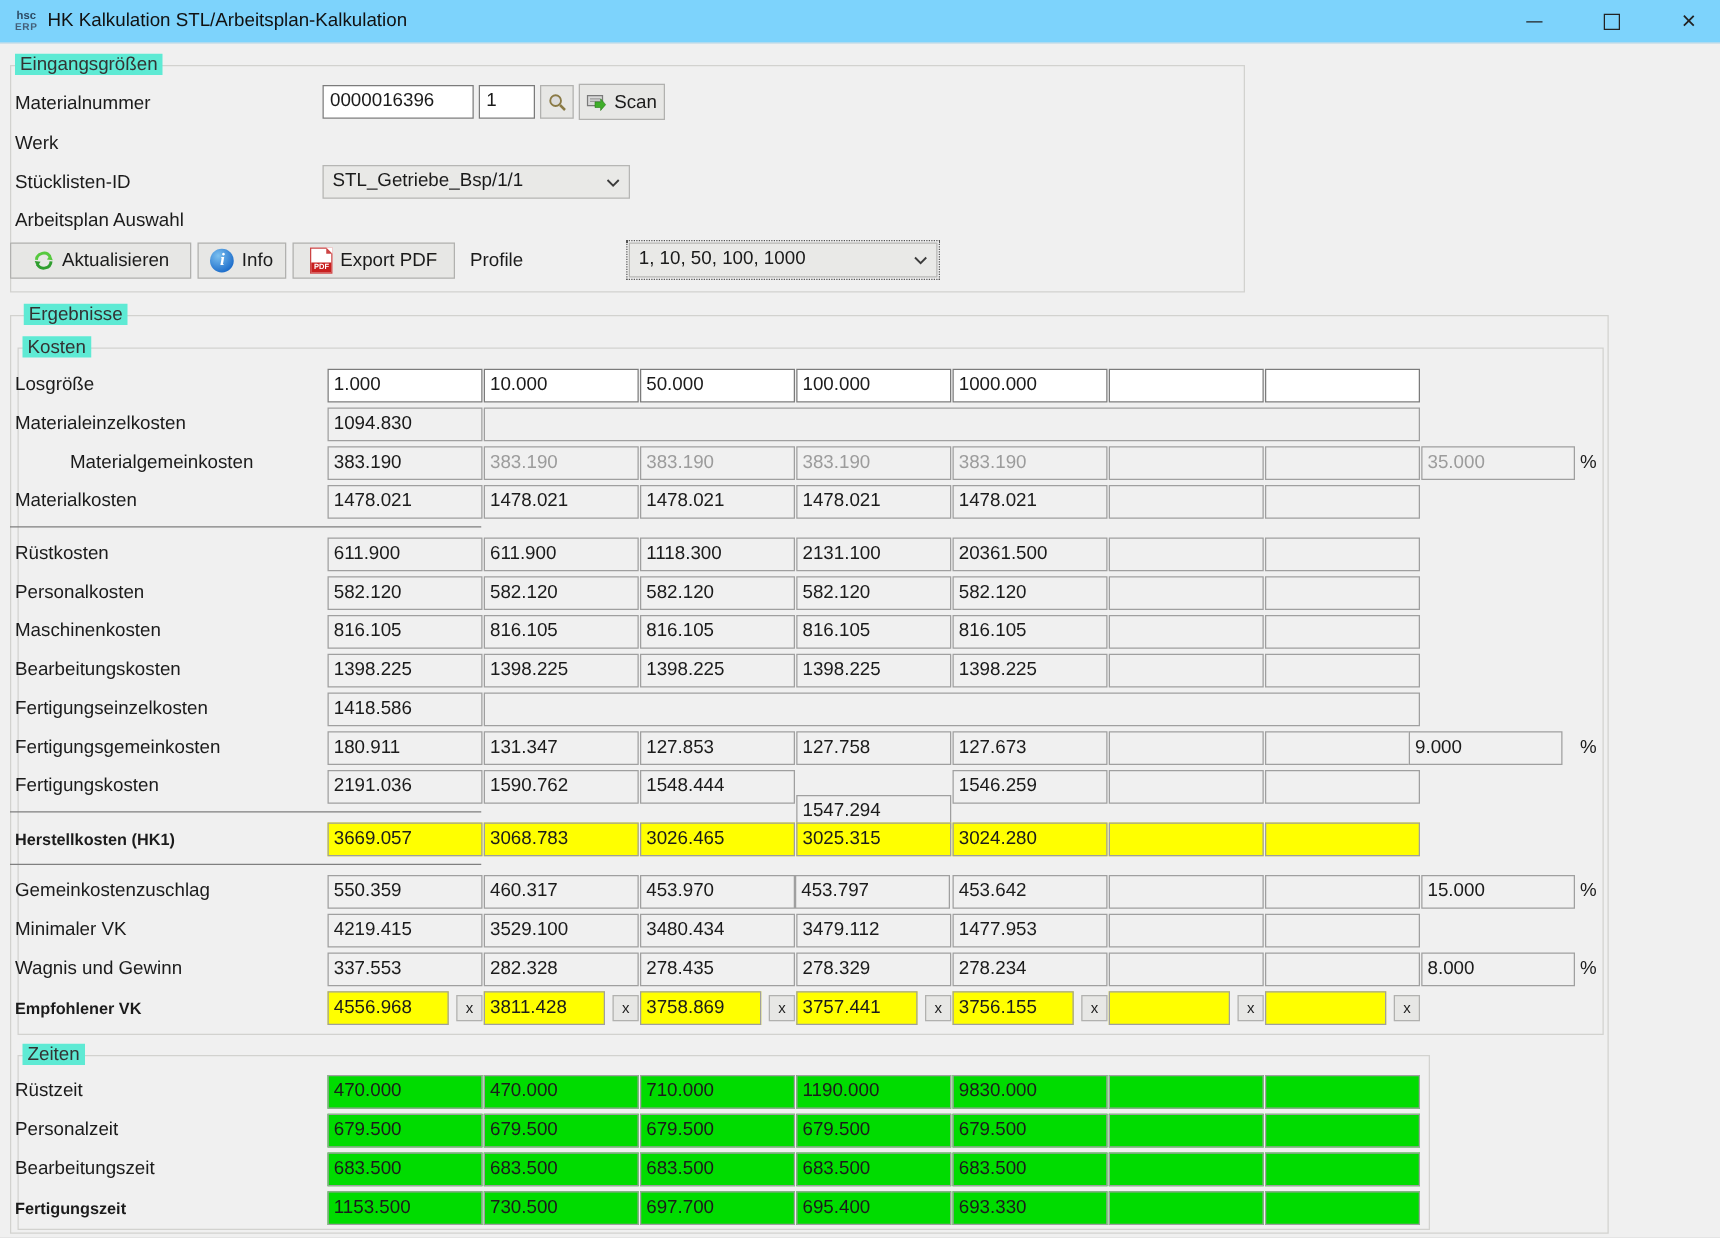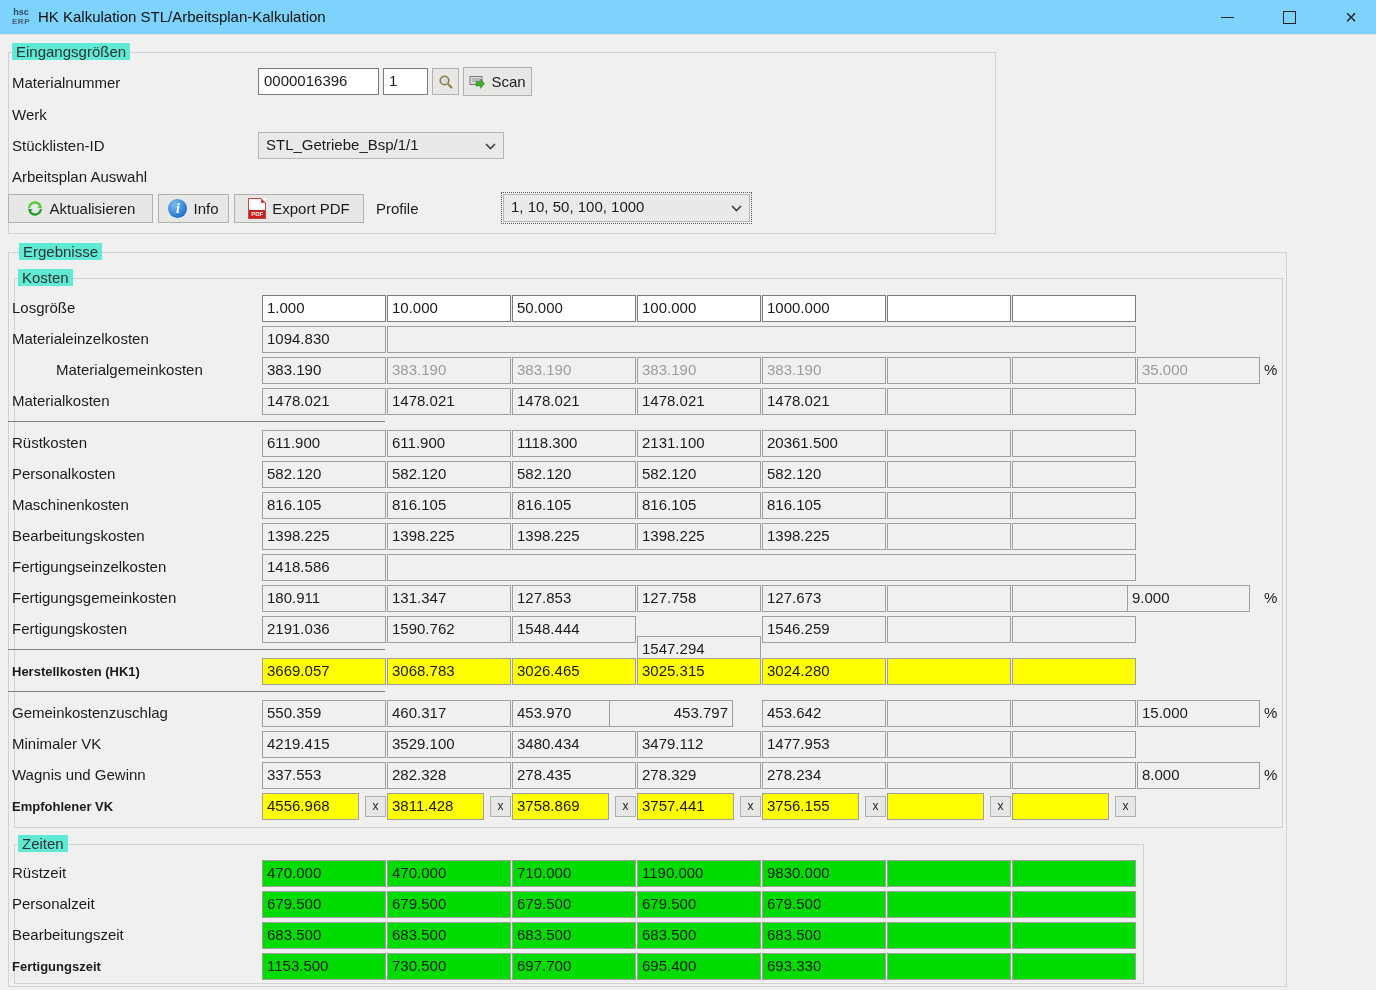--- a/index.html
+++ b/index.html
@@ -226,21 +226,21 @@
       <div class="cell yellow" style="left: 387px; top: 658px; width: 124px;">3068.783</div>
       <div class="cell yellow" style="left: 512px; top: 658px; width: 124px;">3026.465</div>
       <div class="cell yellow" style="left: 637px; top: 658px; width: 124px;">3025.315</div>
       <div class="cell yellow" style="left: 762px; top: 658px; width: 124px;">3024.280</div>
       <div class="cell yellow" style="left: 887px; top: 658px; width: 124px;"></div>
       <div class="cell yellow" style="left: 1012px; top: 658px; width: 124px;"></div>
       <div class="row-label" style="left: 12px; top: 704px;">Gemeinkostenzuschlag</div>
       <div class="cell" style="left: 262px; top: 700px; width: 124px;">550.359</div>
       <div class="cell" style="left: 387px; top: 700px; width: 124px;">460.317</div>
       <div class="cell" style="left: 512px; top: 700px; width: 124px;">453.970</div>
-      <div class="cell" style="left: 609px; top: 700px; width: 124px; text-align: right;">453.797</div>
+      <div class="cell" style="left: 636px; top: 700px; width: 124px;">453.797</div>
       <div class="cell" style="left: 762px; top: 700px; width: 124px;">453.642</div>
       <div class="cell" style="left: 887px; top: 700px; width: 124px;"></div>
       <div class="cell" style="left: 1012px; top: 700px; width: 124px;"></div>
       <div class="cell" style="left: 1137px; top: 700px; width: 123px;">15.000</div>
       <div class="pct" style="left: 1264px; top: 704px;">%</div>
       <div class="row-label" style="left: 12px; top: 735px;">Minimaler VK</div>
       <div class="cell" style="left: 262px; top: 731px; width: 124px;">4219.415</div>
       <div class="cell" style="left: 387px; top: 731px; width: 124px;">3529.100</div>
       <div class="cell" style="left: 512px; top: 731px; width: 124px;">3480.434</div>
       <div class="cell" style="left: 637px; top: 731px; width: 124px;">3479.112</div>

